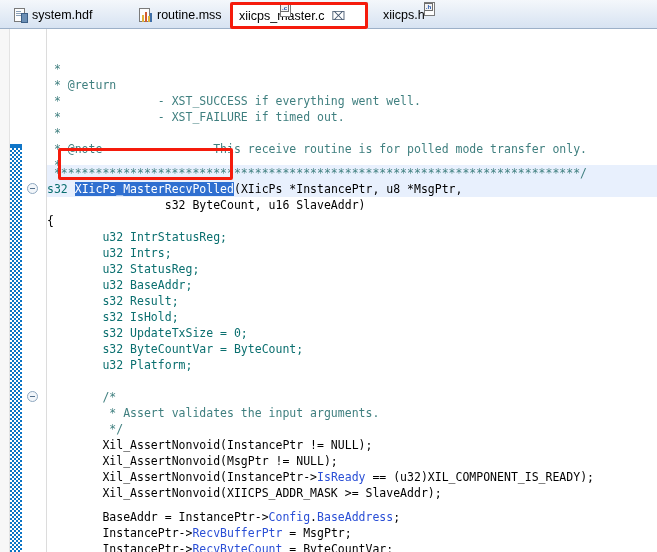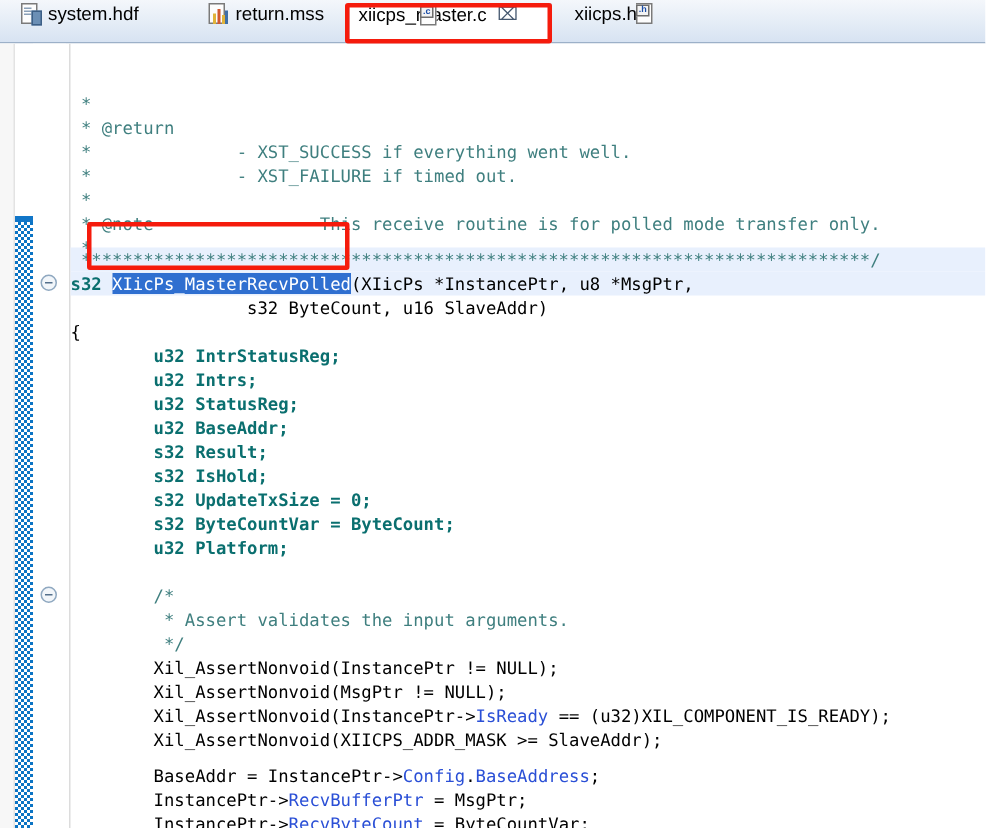--- a/index.html
+++ b/index.html
@@ -20,20 +20,21 @@
     width: 657px; height: 29px;
     background: linear-gradient(to bottom, #f4f7fb 0%, #e4ecf6 55%, #d7e3f2 100%);
     border-bottom: 1px solid #9cb0c8;
     box-sizing: border-box;
   }
   .tab {
     position: absolute;
     top: 2px;
     height: 26px;
     display: flex;
+    align-items: center;
     gap: 5px;
     padding: 0 8px 0 6px;
     box-sizing: border-box;
     font-size: 12.5px;
     color: #000;
     white-space: nowrap;
   }
   .tab.active {
     background: #ffffff;
     border: 1px solid #a8bcd4;
@@ -178,21 +179,21 @@
     background: #e8f0fd;
   }
   
   .sel {
     background: #2f6fd0;
     color: #ffffff;
   }
 
   
   .cmt  { color: #3f7f7f; }
-  .typ  { color: #0a6f6f; font-weight: bold; }
+  .typ  { color: #0a6f6f; }
   .fld  { color: #2a4fd6; text-align: right; }
   .plain{ color: #000000; }
 
   
   .redbox {
     position: absolute;
     border: 3px solid #f51b0c;
     border-radius: 2px;
     box-sizing: border-box;
     pointer-events: none;
@@ -214,21 +215,21 @@
         <span class="tab-label">system.hdf</span>
       </div>
       <div class="tab" style="left: 133px; width: 118px;">
         <span class="ficon mss">
           <span class="page"></span>
           <span class="bar" style="left:3px;height:7px;background:#e0b33a"></span>
           <span class="bar" style="left:6px;height:10px;background:#d1592f"></span>
           <span class="bar" style="left:9px;height:6px;background:#e0b33a"></span>
           <span class="bar" style="left:11px;height:9px;background:#3f6fa8"></span>
         </span>
-        <span class="tab-label">return.mss</span>
+        <span class="tab-label">routine.mss</span>
       </div>
       <div class="tab active" style="left: 232px; width: 136px;">
         <span class="ficon code"><span class="page"></span><span class="badge">.c</span></span>
         <span class="tab-label">xiicps_master.c</span>
         <span class="tab-close">⌧</span>
       </div>
       <div class="tab" style="left: 377px; width: 92px;">
         <span class="ficon code"><span class="page"></span><span class="badge">.h</span></span>
         <span class="tab-label">xiicps.h</span>
       </div>

